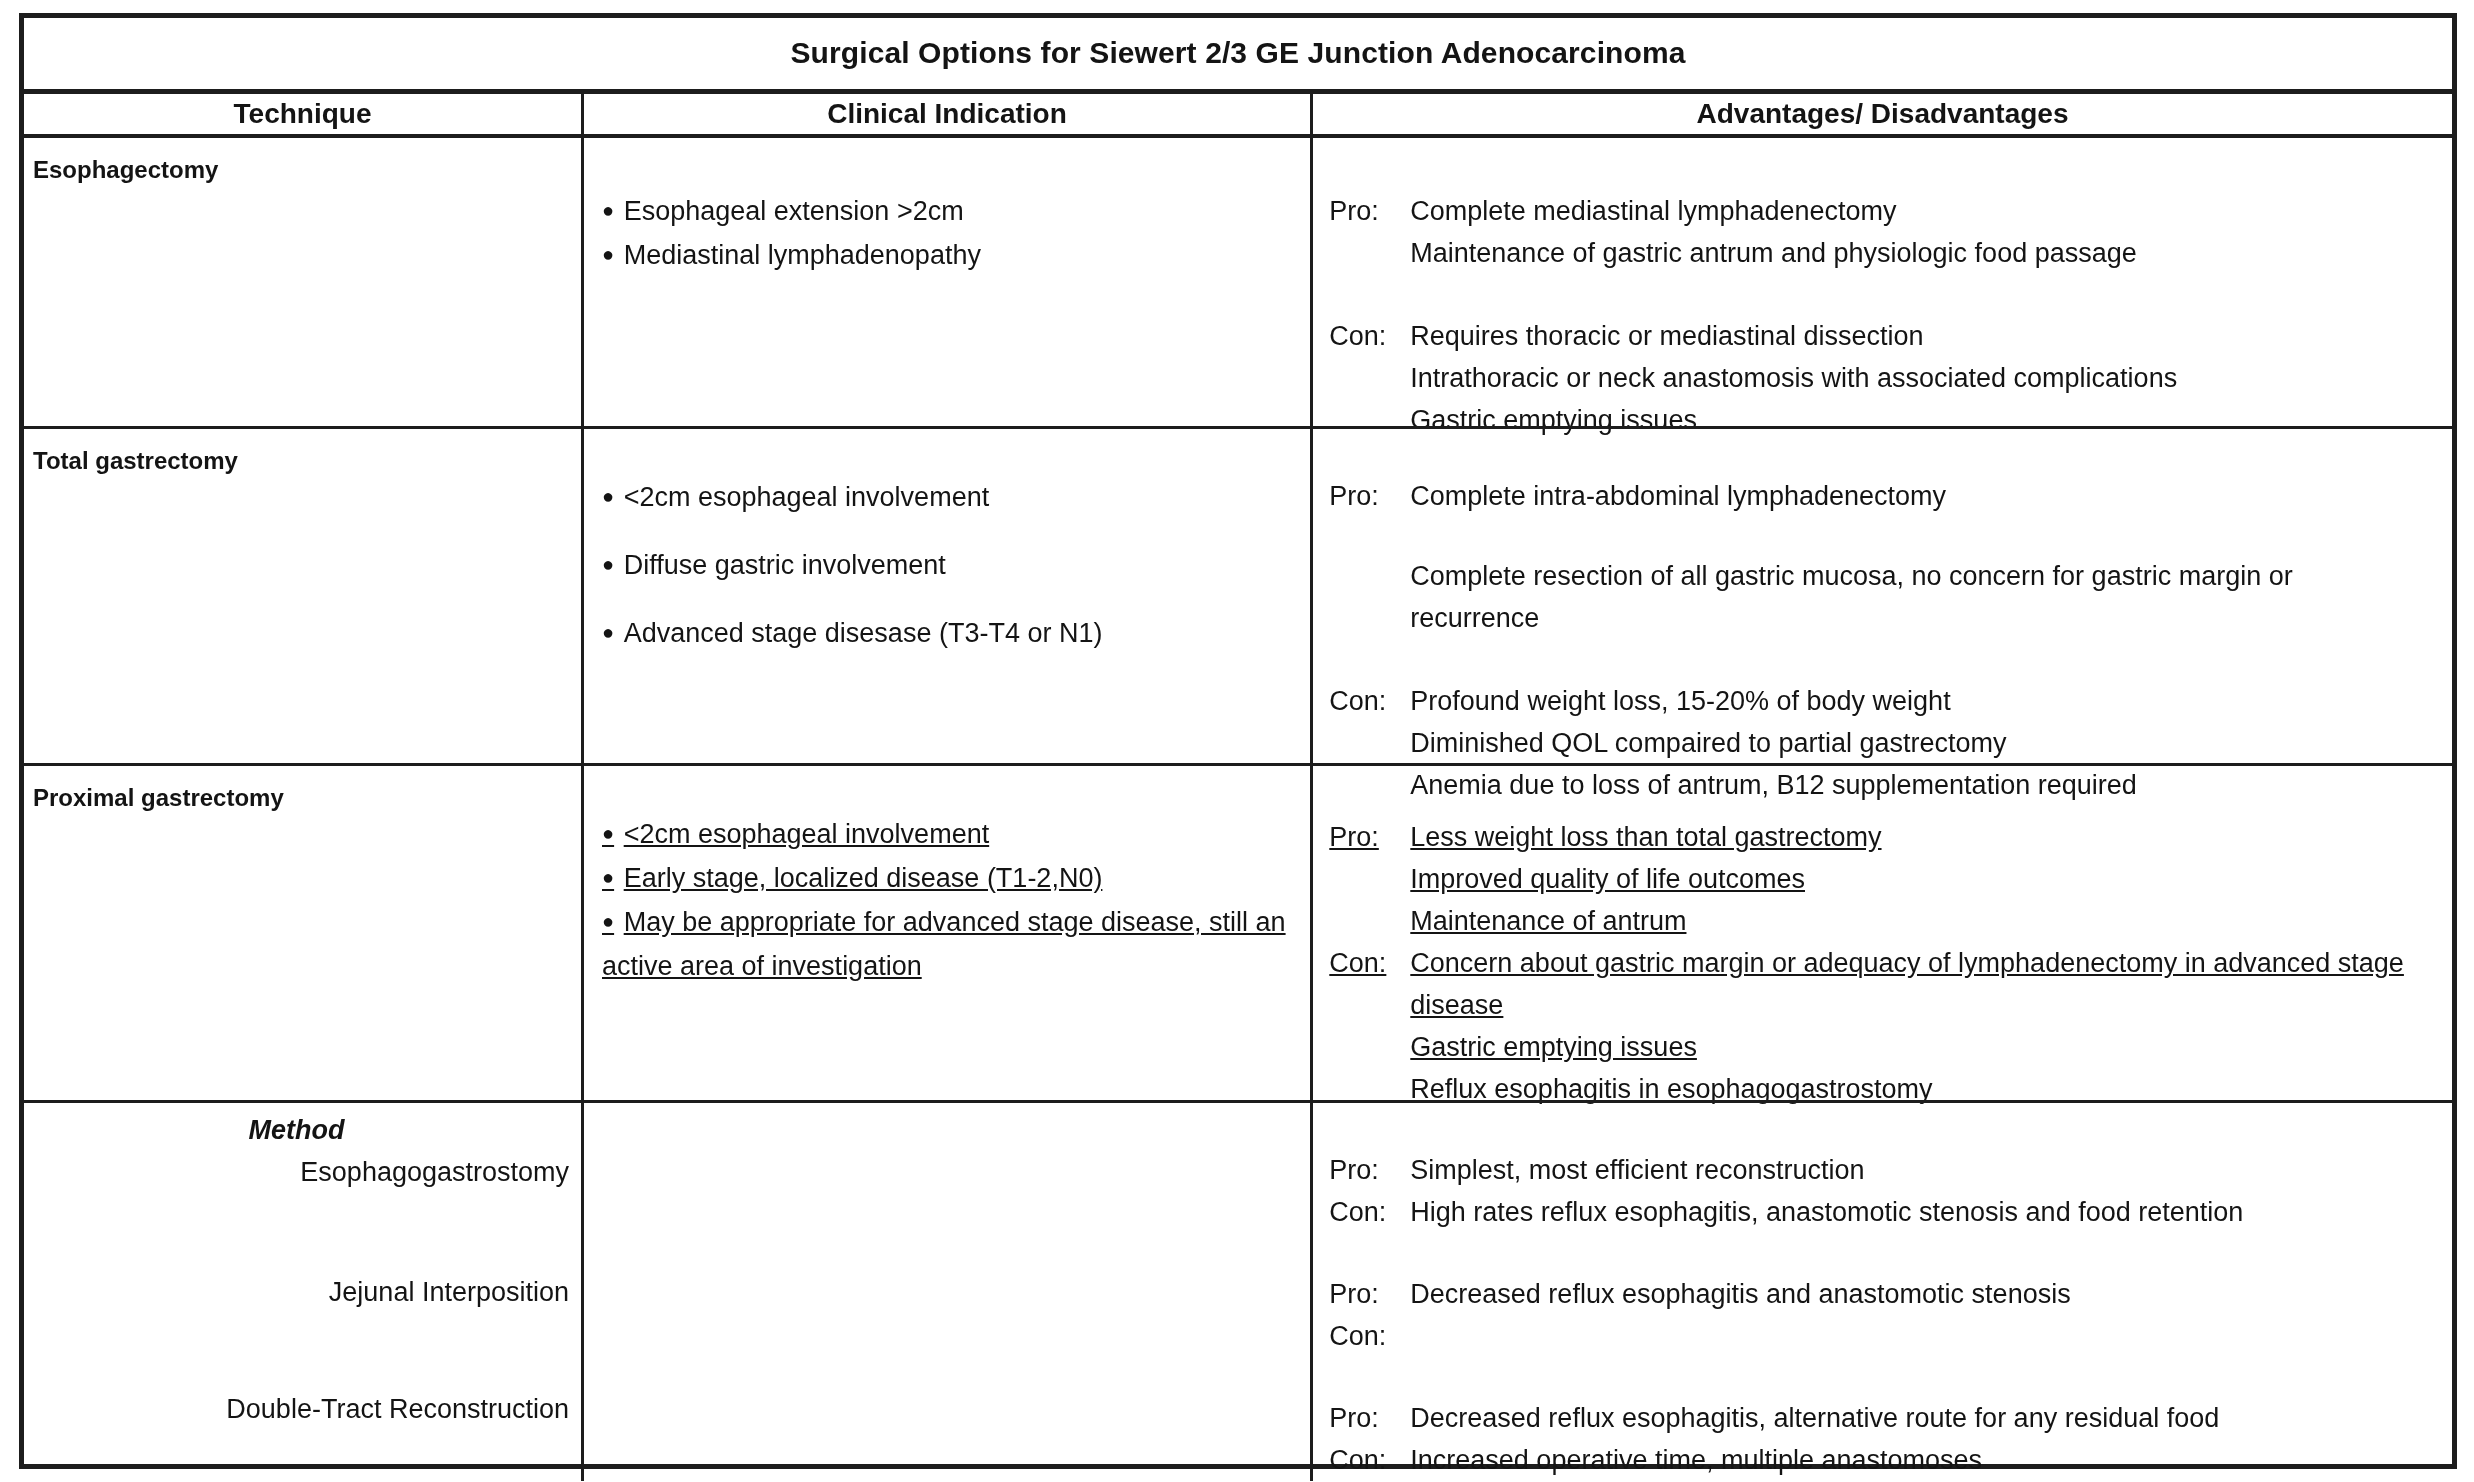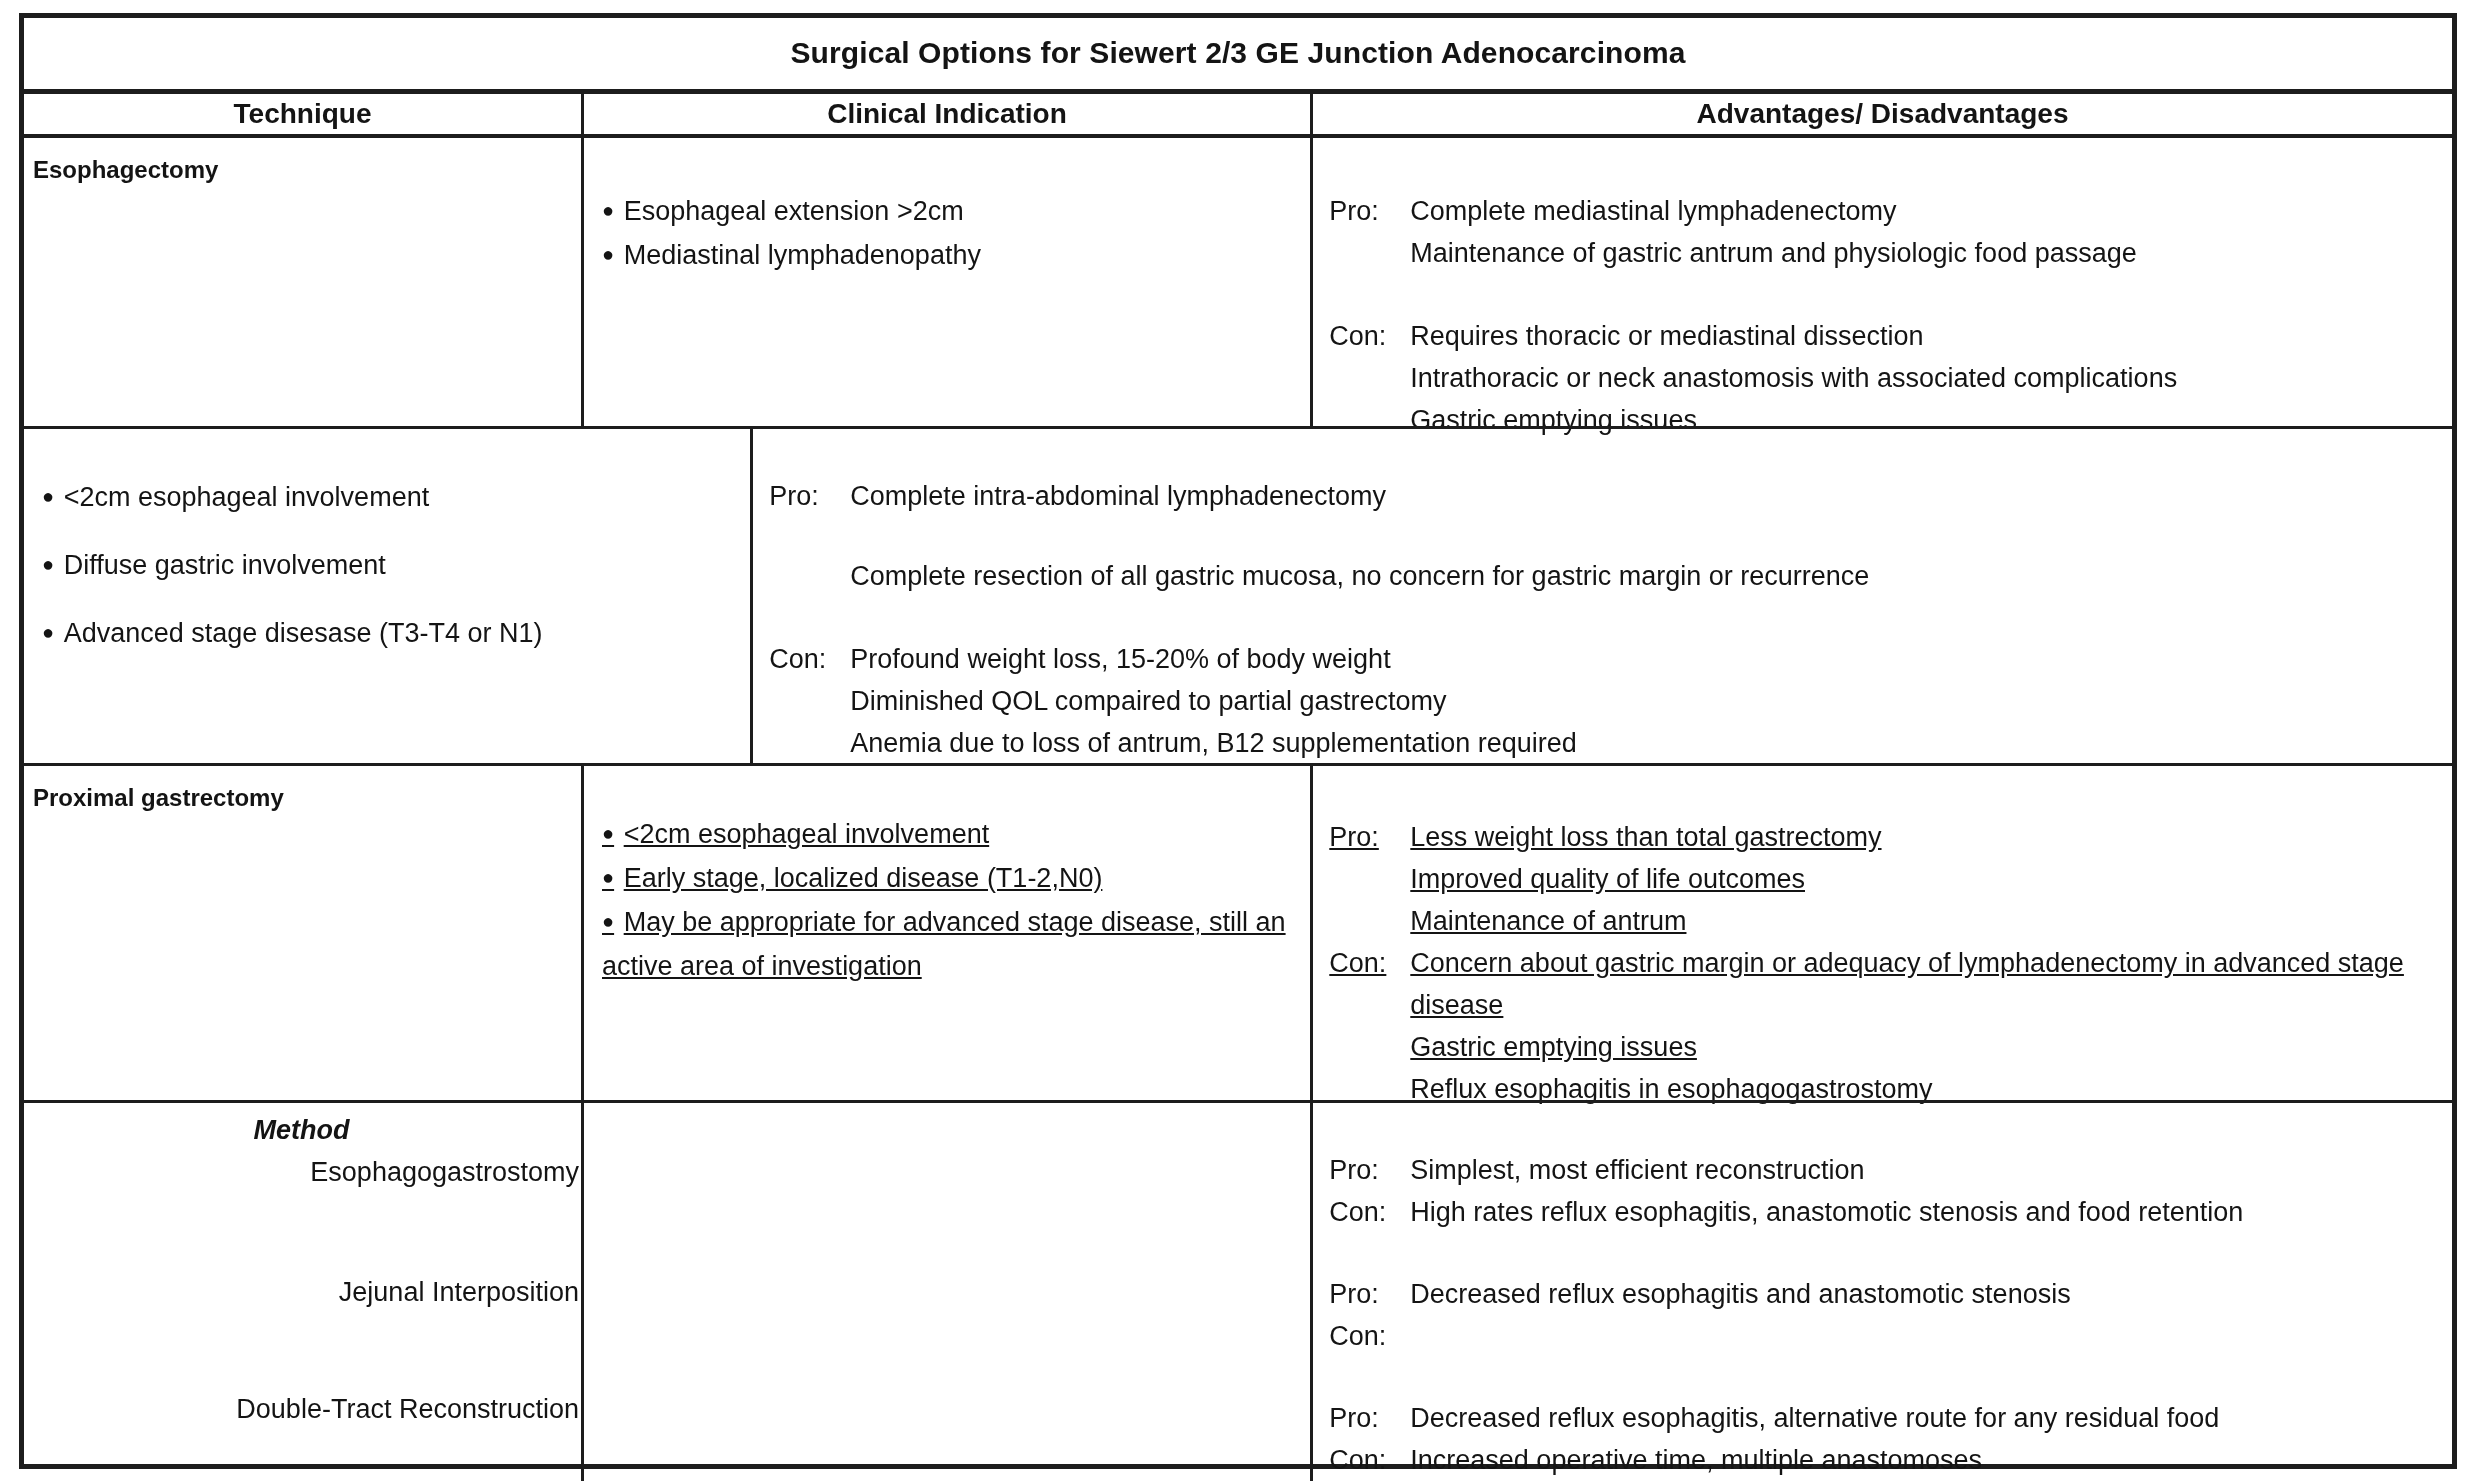--- a/index.html
+++ b/index.html
@@ -42,21 +42,21 @@
   .row2 .adv-cell { padding-top:46px; }
   .row3 .adv-cell { padding-top:50px; }
   .row4 .adv-cell { padding-top:46px; }
   .advline { display:flex; }
   .advlabel { width:81px; flex:none; }
   .advtext { max-width:1035px; }
   .gap55 { margin-top:41px; }
   .gap63 { margin-top:38px; }
   .gap54 { margin-top:40px; }
 
-  .method-cell { padding-top:6px; padding-right:2px; }
+  .method-cell { padding-top:6px; padding-right:12px; }
   .method-heading { text-align:center; font-weight:bold; font-style:italic; }
   .method-name { text-align:right; }
   .method-name.m2 { margin-top:78px; }
   .method-name.m3 { margin-top:75px; }
 </style>
 </head>
 <body>
 
 <div class="page">
   <div class="table">
@@ -97,20 +97,23 @@
           <span class="advtext">Intrathoracic or neck anastomosis with associated complications</span>
         </div>
         <div class="advline">
           <span class="advlabel"></span>
           <span class="advtext">Gastric emptying issues</span>
         </div>
       </div>
     </div>
 
     <div class="body-row row2 row-sep">
+      <div class="col-tech cell tech-cell">
+        <span class="tech-name">Total gastrectomy</span>
+      </div>
       <div class="col-ind cell ind-cell">
         <div class="bullet">&lt;2cm esophageal involvement</div>
         <div class="bullet">Diffuse gastric involvement</div>
         <div class="bullet">Advanced stage disesase (T3-T4 or N1)</div>
       </div>
       <div class="col-adv cell adv-cell">
         <div class="advline">
           <span class="advlabel">Pro:</span>
           <span class="advtext">Complete intra-abdominal lymphadenectomy</span>
         </div>

